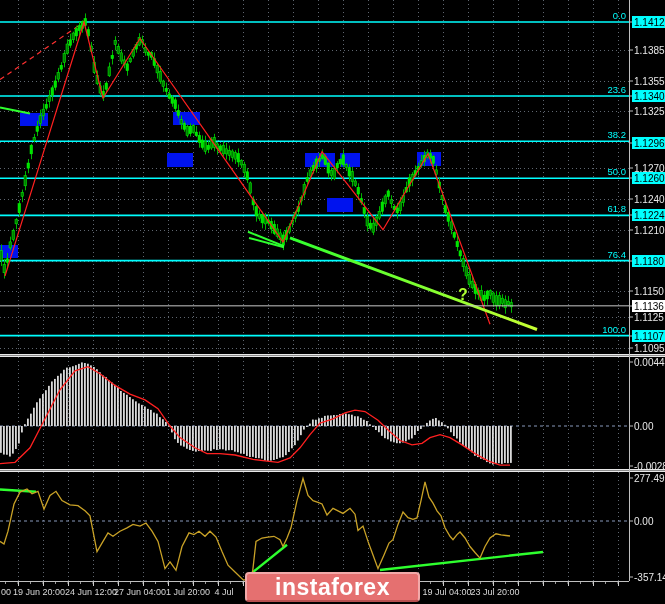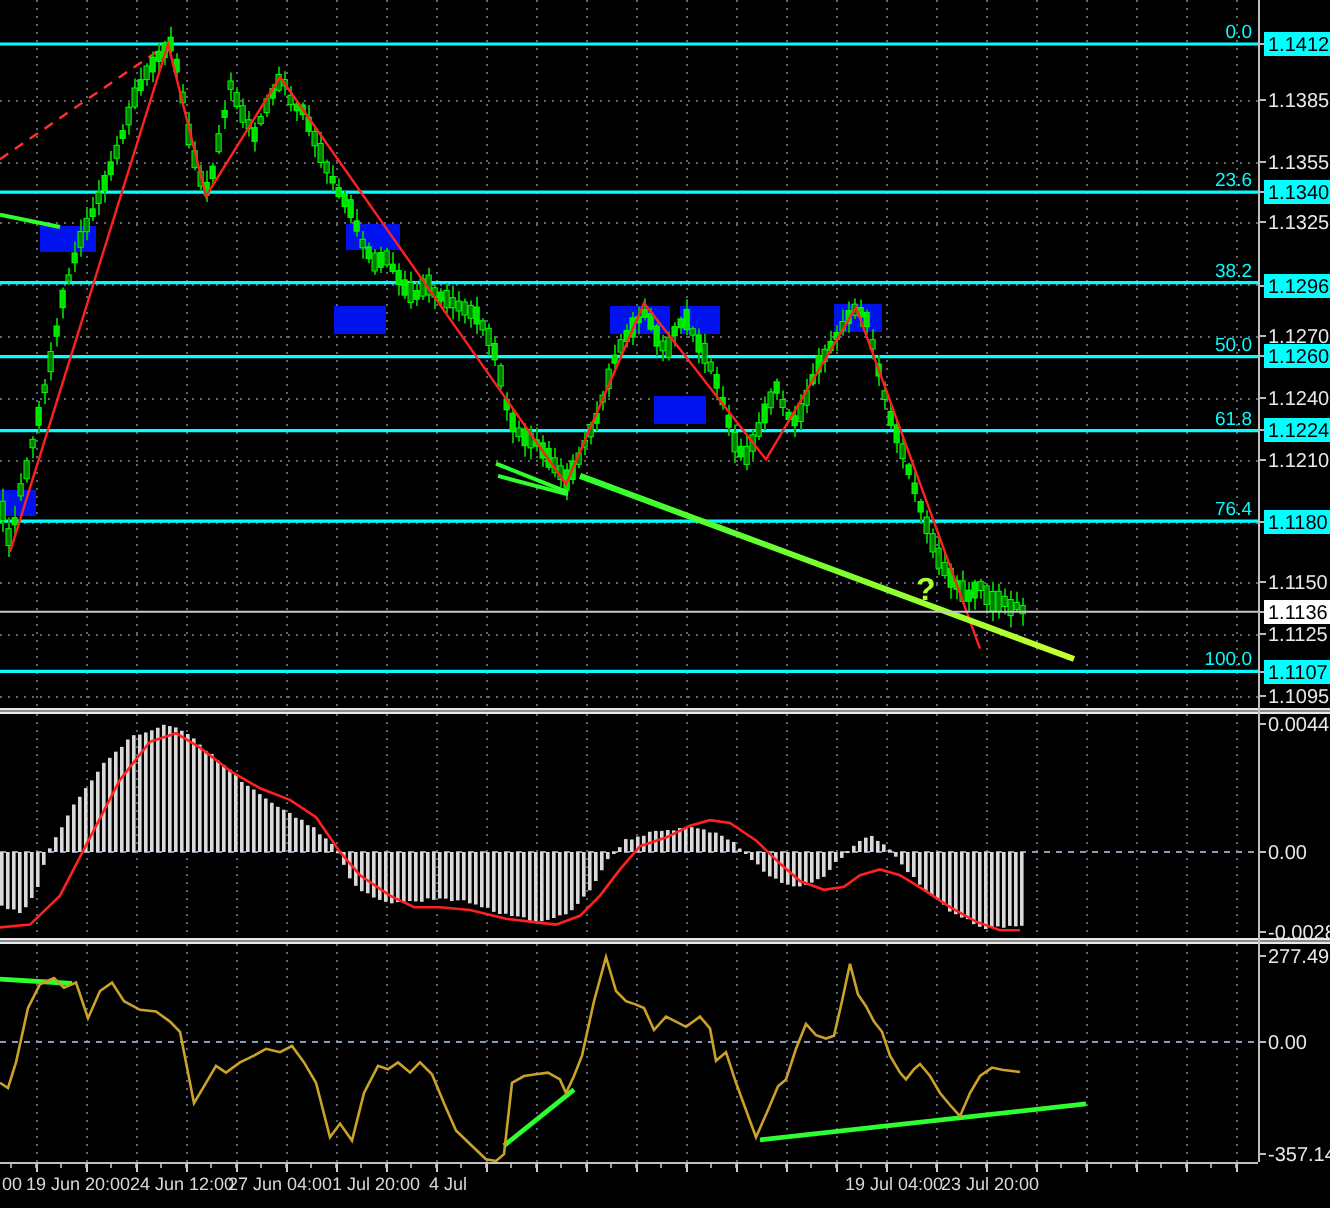--- a/index.html
+++ b/index.html
@@ -820,13 +820,16 @@
         <text x="6" y="595" fill="#d8d8d8" font-size="9" text-anchor="middle" class="svgtext">00</text>
         <text x="39" y="595" fill="#d8d8d8" font-size="9" text-anchor="middle" class="svgtext">19 Jun 20:00</text>
         <text x="91" y="595" fill="#d8d8d8" font-size="9" text-anchor="middle" class="svgtext">24 Jun 12:00</text>
         <text x="140" y="595" fill="#d8d8d8" font-size="9" text-anchor="middle" class="svgtext">27 Jun 04:00</text>
         <text x="188" y="595" fill="#d8d8d8" font-size="9" text-anchor="middle" class="svgtext">1 Jul 20:00</text>
         <text x="224" y="595" fill="#d8d8d8" font-size="9" text-anchor="middle" class="svgtext">4 Jul</text>
         <text x="447" y="595" fill="#d8d8d8" font-size="9" text-anchor="middle" class="svgtext">19 Jul 04:00</text>
         <text x="495" y="595" fill="#d8d8d8" font-size="9" text-anchor="middle" class="svgtext">23 Jul 20:00</text>
       </g>
     </svg>
+  <div id="watermark" style="background: rgb(229, 112, 112); border-width: 2px; border-style: solid; border-color: rgb(242, 169, 169) rgb(242, 169, 169) rgb(184, 80, 80); border-image: initial;">
+    <span style="color: rgb(255, 255, 255);">instaforex</span>
+  </div>
 </div>
 
 </body></html>

